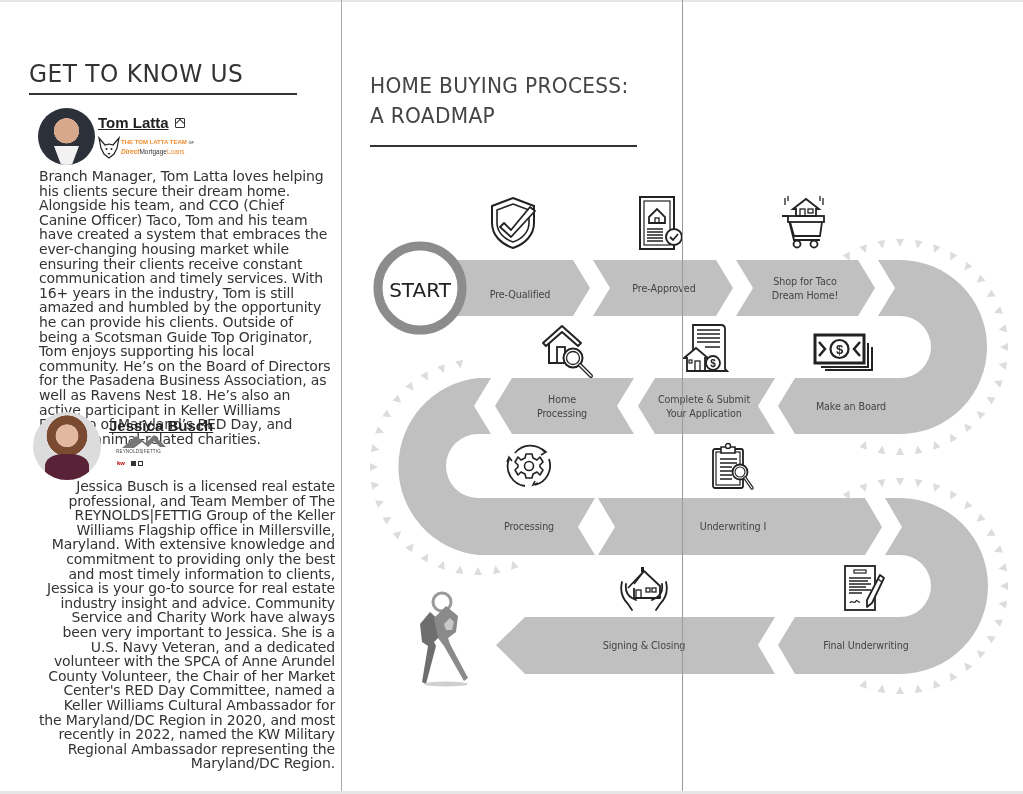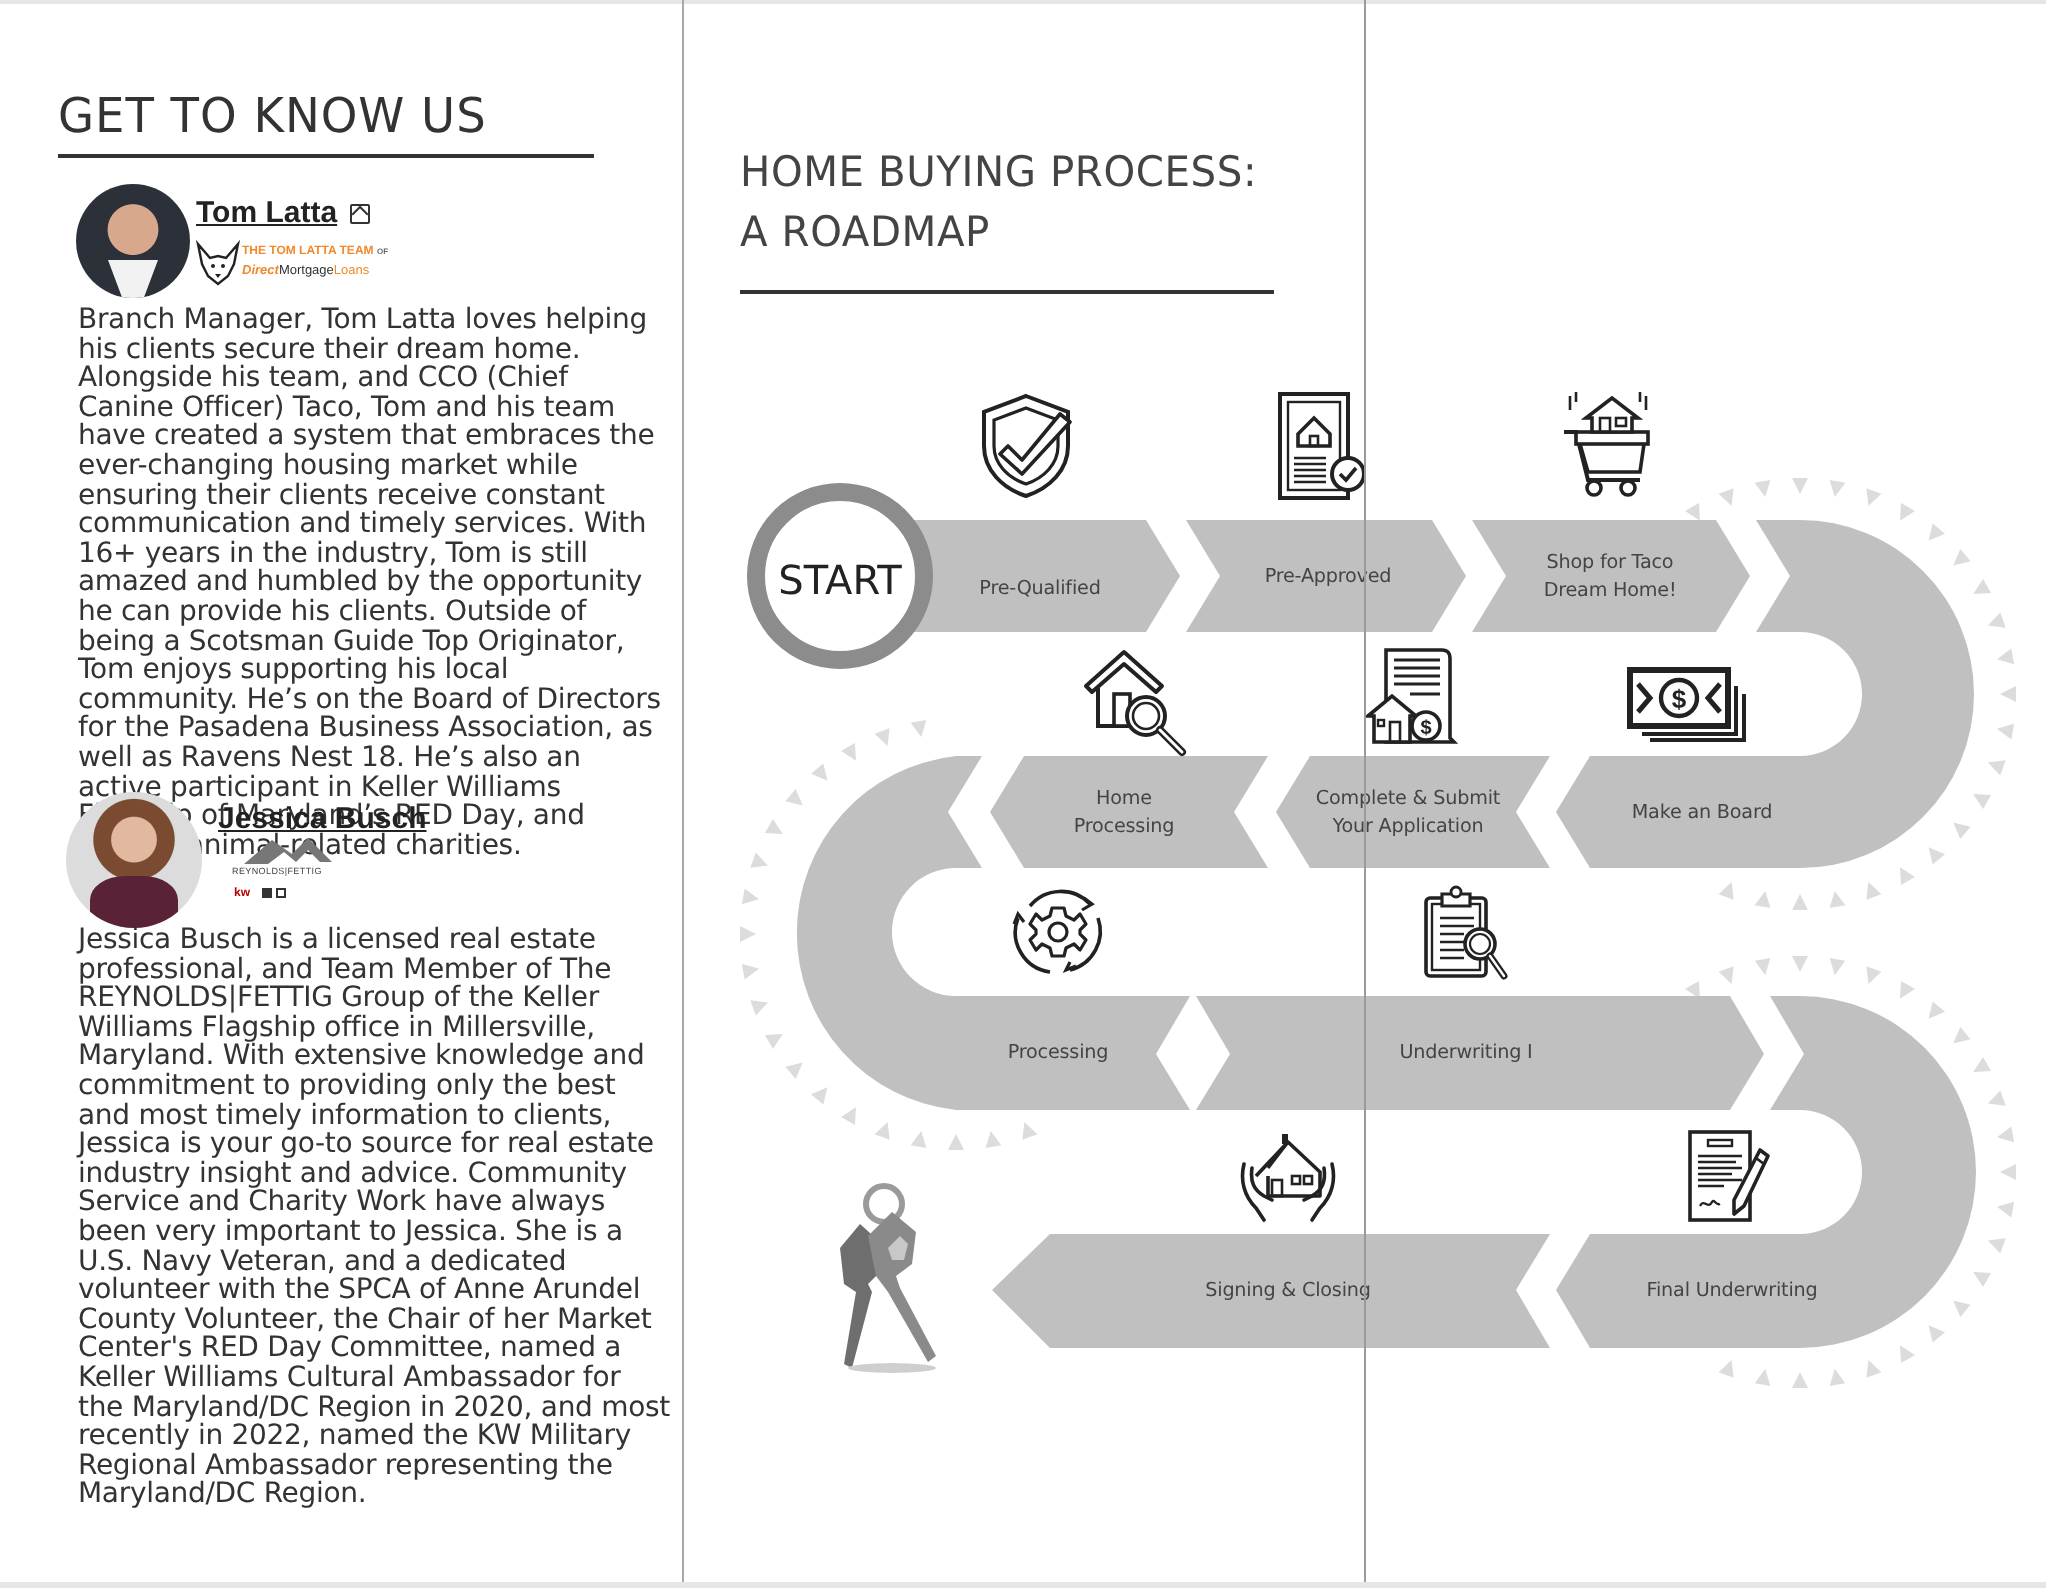--- a/index.html
+++ b/index.html
@@ -4,21 +4,21 @@
 <style>
   * { box-sizing: border-box; margin: 0; padding: 0; }
   html, body { width: 1023px; height: 794px; overflow: hidden; background: #ffffff; }
   body { position: relative; font-family: "Liberation Sans", sans-serif; color: #333; }
   .top-edge { position: absolute; left: 0; top: 0; width: 1023px; height: 2px; background: #e6e6e6; }
   .bottom-edge { position: absolute; left: 0; bottom: 0; width: 1023px; height: 3px; background: #e6e6e6; }
   .fold-left { position: absolute; left: 341px; top: 0; width: 1px; height: 791px; background: #a8a8a8; }
   .fold-mid { position: absolute; left: 682px; top: 0; width: 1px; height: 791px; background: #9a9a9a; z-index: 5; }
 
   
-  .left { position: absolute; left: 0; top: 0; width: 341px; height: 572px; }
+  .left { position: absolute; left: 0; top: 16px; width: 341px; height: 572px; }
   .section-title { position: absolute; left: 29px; top: 44px; font-size: 24px; font-weight: 300; letter-spacing: 0.5px; color: #333; font-family: "DejaVu Sans", sans-serif; font-weight: normal; transform: scaleX(0.97); transform-origin: left; }
   .section-rule { position: absolute; left: 29px; top: 77px; width: 268px; height: 2px; background: #333; }
 
   .avatar { position: absolute; border-radius: 50%; overflow: hidden; }
   .avatar-tom { left: 38px; top: 92px; width: 57px; height: 57px; background: radial-gradient(circle at 50% 40%, #d8a88c 0 28%, #2b3039 29% 100%); }
   .avatar-tom::after { content: ""; position: absolute; left: 16px; top: 38px; width: 25px; height: 20px; background: #f2f2f2; clip-path: polygon(0 0,100% 0,70% 100%,30% 100%); }
   .avatar-jess { left: 33px; top: 396px; width: 68px; height: 68px; background: radial-gradient(circle at 50% 35%, #e2b8a0 0 20%, #7a4b30 21% 36%, #dcdcdc 37% 100%); }
   .avatar-jess::after { content: ""; position: absolute; left: 12px; top: 42px; width: 44px; height: 30px; background: #5a2236; border-radius: 40% 40% 0 0; }
 
   .person-name { position: absolute; font-size: 15px; font-weight: bold; color: #222; text-decoration: underline; }
@@ -36,21 +36,21 @@
   .logo-jess { position: absolute; left: 114px; top: 417px; width: 60px; height: 40px; }
   .rf-roof { position: absolute; left: 8px; top: 0; width: 44px; height: 16px; }
   .rf-text { position: absolute; left: 2px; top: 16px; font-size: 4.5px; color: #444; letter-spacing: 0.2px; white-space: nowrap; }
   .kw-row { position: absolute; left: 3px; top: 27px; font-size: 5px; white-space: nowrap; }
   .kw { color: #b40101; font-weight: bold; font-size: 6px; }
   .kw-sq { display: inline-block; width: 5px; height: 5px; background: #333; margin-left: 6px; vertical-align: middle; }
   .kw-sq2 { display: inline-block; width: 5px; height: 5px; border: 1px solid #333; margin-left: 2px; vertical-align: middle; }
 
   .bio { position: absolute; left: 39px; width: 296px; font-size: 14px; line-height: 14.6px; color: #333; font-family: "DejaVu Sans", sans-serif; letter-spacing: -0.15px; }
   .bio-tom { top: 153px; }
-  .bio-jess { top: 463px; }
+  .bio-jess { top: 463px; text-align: right; }
 
   
   .road-title { position: absolute; left: 370px; top: 71px; font-size: 21px; line-height: 30px; color: #444; font-family: "DejaVu Sans", sans-serif; letter-spacing: 0.3px; transform: scaleX(0.96); transform-origin: left; }
   .road-rule { position: absolute; left: 370px; top: 145px; width: 267px; height: 1.5px; background: #333; }
 
   .roadmap { position: absolute; left: 0; top: 0; width: 1023px; height: 794px; }
   .step-label { position: absolute; font-size: 9.6px; line-height: 13.5px; color: #444; text-align: center; font-family: "DejaVu Sans", sans-serif; letter-spacing: -0.1px; white-space: nowrap; transform: translateX(-50%); }
   .start-label { position: absolute; left: 420px; top: 278px; font-size: 20px; color: #222; transform: translateX(-50%); font-family: "DejaVu Sans", sans-serif; }
   .icon { position: absolute; }
 </style>

